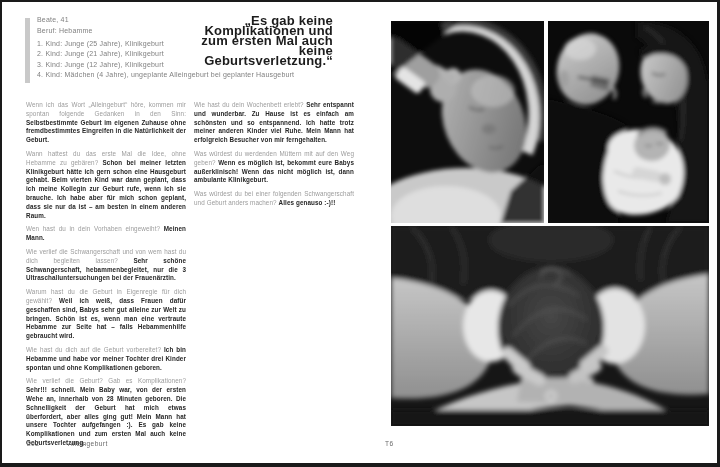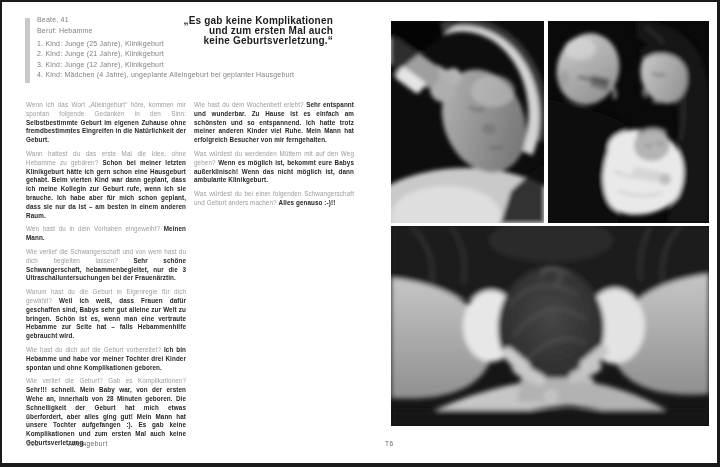--- a/index.html
+++ b/index.html
@@ -7,21 +7,21 @@
     position:relative; width:720px; height:467px; box-sizing:border-box;
     background:#ffffff; border:2px solid #1a1a1a; border-bottom-width:4px; border-right-width:3px;
     font-family:"Liberation Sans", sans-serif; overflow:hidden;
   }
   
   .accent-bar{position:absolute; left:23px; top:16px; width:5px; height:65px; background:#c9c9c9;}
   .profile{position:absolute; left:35px; top:13px; font-size:7px; line-height:10.5px; color:#808080; letter-spacing:.2px;}
   .children{position:absolute; left:35px; top:37px; font-size:7px; line-height:10.3px; color:#808080; letter-spacing:.2px; width:320px;}
   .quote{
     position:absolute; left:181px; top:14px; width:150px; text-align:right;
-    font-size:10px; line-height:10px; font-weight:bold; color:#1c1c1c; letter-spacing:.2px;
+    font-size:13px; line-height:10px; font-weight:bold; color:#1c1c1c; letter-spacing:.2px;
   }
   .col{position:absolute; top:99px; width:160px; font-size:6.3px; line-height:8.8px; text-align:justify; letter-spacing:.1px;}
   .col1{left:24px;}
   .col2{left:192px;}
   .qa{margin:0 0 5px 0;}
   .q{color:#9b9b9b;}
   .a{color:#262626; font-weight:bold;}
   
   .footer{position:absolute; top:438px; font-size:6.6px; color:#6a6a6a; letter-spacing:.4px;}
   .fl-num{position:absolute; left:25px;}

